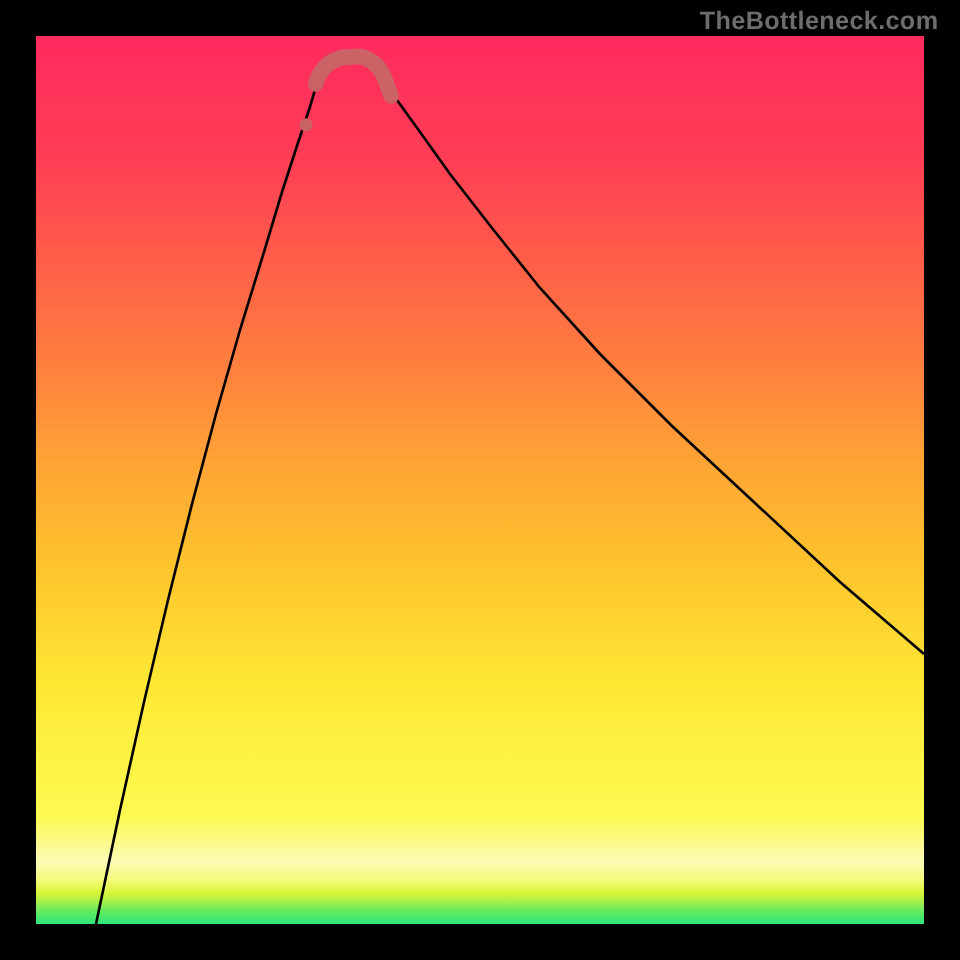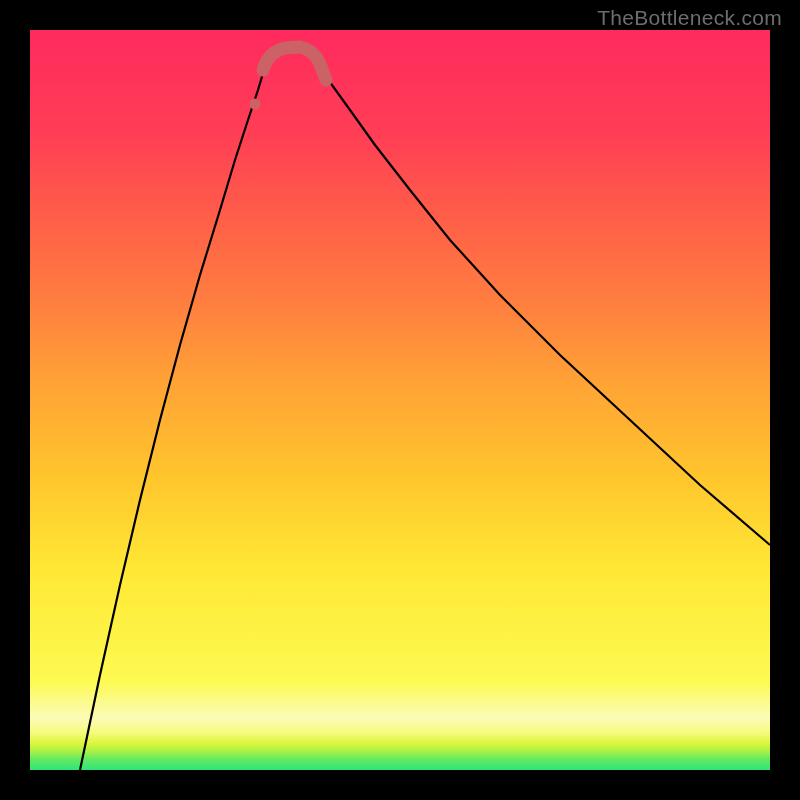--- a/index.html
+++ b/index.html
@@ -32,21 +32,21 @@
       #ff5d49 75%,
       #ff3e55 86%,
       #ff2a5e 100%);
   }
   .watermark {
     position: absolute;
     top: 6px;
     right: 18px;
     color: #6d6d6d;
     font-size: 21px;
-    font-weight: 400;
+    font-weight: 700;
     letter-spacing: 0.3px;
     z-index: 10;
   }
   svg.plot {
     position: absolute;
     left: 0;
     top: 0;
     width: 740px;
     height: 740px;
     overflow: visible;

